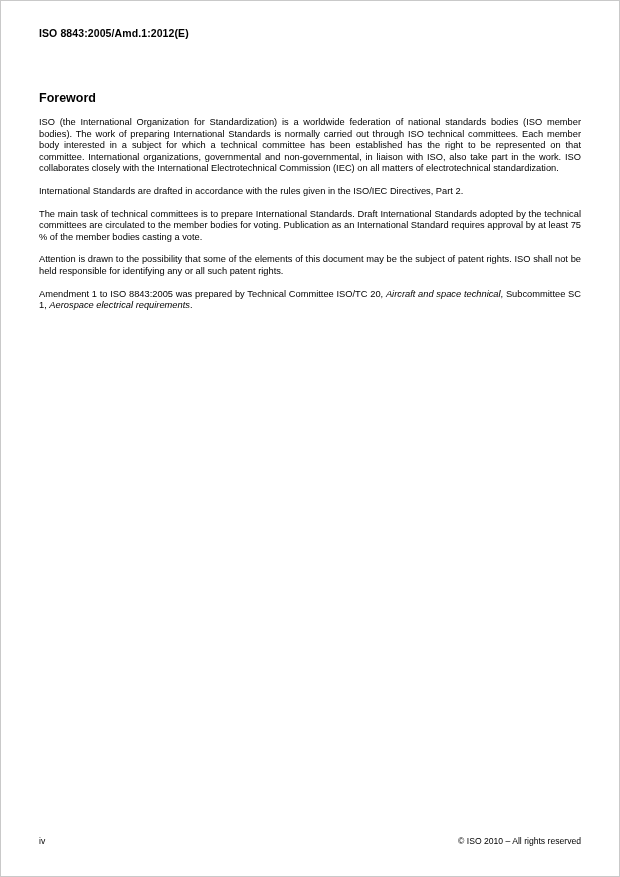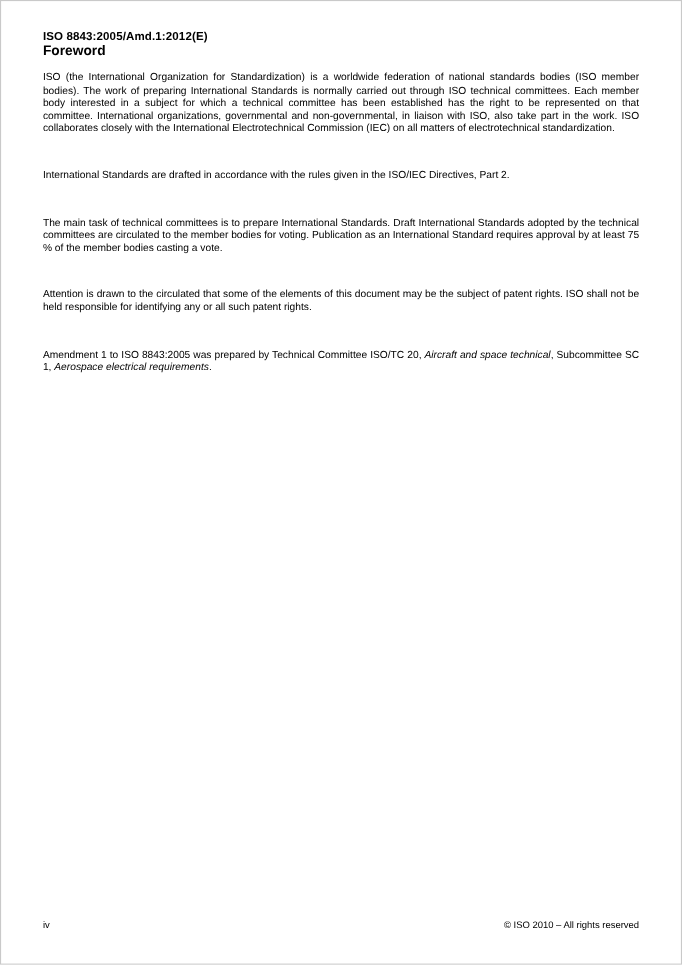--- a/index.html
+++ b/index.html
@@ -24,25 +24,26 @@
     left: 38px;
     right: 38px;
     top: 26px;
   }
   .doc-header {
     font-size: 10.5px;
     font-weight: bold;
     letter-spacing: 0.1px;
   }
   .section-heading {
+    margin-top: 52px;
     font-size: 12.5px;
     font-weight: bold;
   }
   .para {
-    margin-top: 31px;
+    margin-top: 11px;
     font-size: 9.3px;
     line-height: 11.6px;
     text-align: justify;
   }
   .para.first {
     margin-top: 12px;
   }
   .italic {
     font-style: italic;
   }
@@ -66,21 +67,21 @@
     <div class="doc-header">ISO 8843:2005/Amd.1:2012(E)</div>
 
     <div class="section-heading">Foreword</div>
 
     <div class="para first">ISO (the International Organization for Standardization) is a worldwide federation of national standards bodies (ISO member bodies). The work of preparing International Standards is normally carried out through ISO technical committees. Each member body interested in a subject for which a technical committee has been established has the right to be represented on that committee. International organizations, governmental and non-governmental, in liaison with ISO, also take part in the work. ISO collaborates closely with the International Electrotechnical Commission (IEC) on all matters of electrotechnical standardization.</div>
 
     <div class="para">International Standards are drafted in accordance with the rules given in the ISO/IEC Directives, Part 2.</div>
 
     <div class="para">The main task of technical committees is to prepare International Standards. Draft International Standards adopted by the technical committees are circulated to the member bodies for voting. Publication as an International Standard requires approval by at least 75 % of the member bodies casting a vote.</div>
 
-    <div class="para">Attention is drawn to the circulated that some of the elements of this document may be the subject of patent rights. ISO shall not be held responsible for identifying any or all such patent rights.</div>
+    <div class="para">Attention is drawn to the possibility that some of the elements of this document may be the subject of patent rights. ISO shall not be held responsible for identifying any or all such patent rights.</div>
 
     <div class="para"><span>Amendment 1 to ISO 8843:2005 was prepared by Technical Committee ISO/TC 20, </span><span class="italic">Aircraft and space technical</span><span>, Subcommittee SC 1, </span><span class="italic">Aerospace electrical requirements</span><span>.</span></div>
   </div>
 
   <div class="doc-footer">
     <span>iv</span>
     <span>© ISO 2010 – All rights reserved</span>
   </div>
 </div>
 

